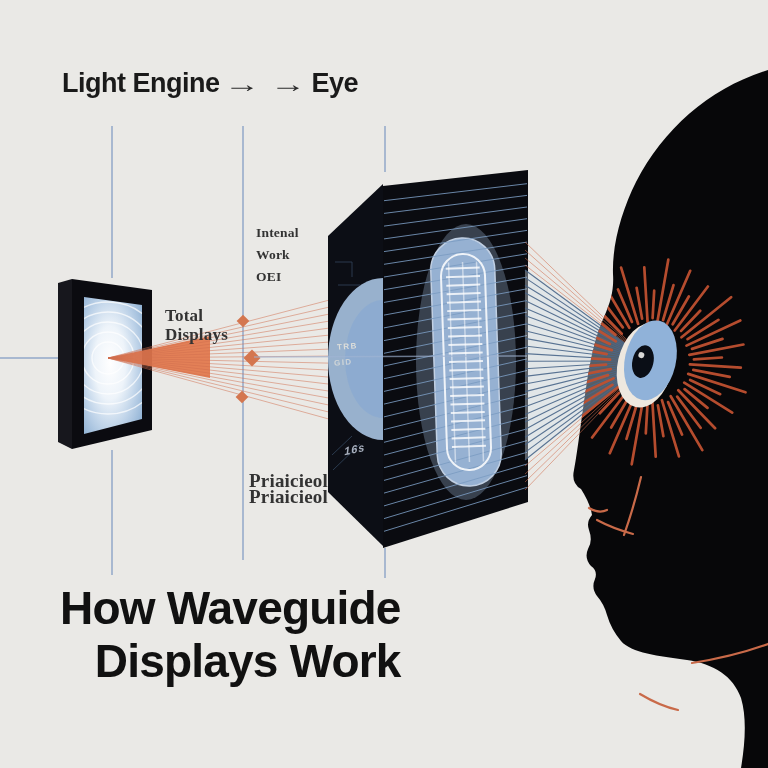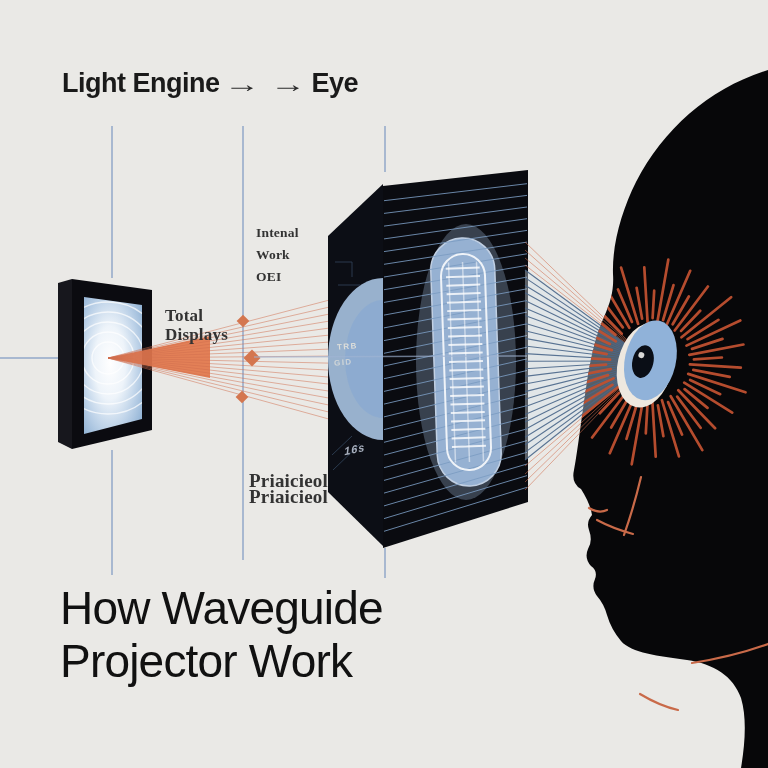--- a/index.html
+++ b/index.html
@@ -35,22 +35,22 @@
   }
   #mark-top{left:337px;top:342px;transform:rotate(-4deg);}
   #mark-mid{left:334px;top:358px;transform:rotate(-4deg);opacity:.8;}
   #mark-corner{
     left:344px;top:443px;font-size:11px;font-style:italic;
     letter-spacing:1px;color:rgba(195,203,218,.85);
     transform:rotate(-12deg) skewX(-8deg);
   }
   .title{
     position:absolute;left:60px;top:582px;
-    font-size:46px;font-weight:400;color:#111;
-    line-height:53px;letter-spacing:-0.8px;white-space:nowrap;
+    font-size:46px;font-weight:700;color:#111;
+    line-height:53px;letter-spacing:-0.8px;white-space:nowrap;text-align:right;
   }
 </style>
 </head>
 <body>
 
 <div class="stage">
 
 <svg class="scene" width="768" height="768" viewBox="0 0 768 768">
   <defs>
     <radialGradient id="screenGlow" cx="45%" cy="48%" r="70%">
@@ -362,16 +362,16 @@
   <div>Priaicieol</div>
   <div>Priaicieol</div>
 </div>
 
 <div class="mark" id="mark-top">TRB</div>
 <div class="mark" id="mark-mid">GID</div>
 <div class="mark" id="mark-corner">16s</div>
 
 <div class="title">
   <div>How Waveguide</div>
-  <div>Projector Work</div>
+  <div>Displays Work</div>
 </div>
 
 </div>
 
 </body></html>

